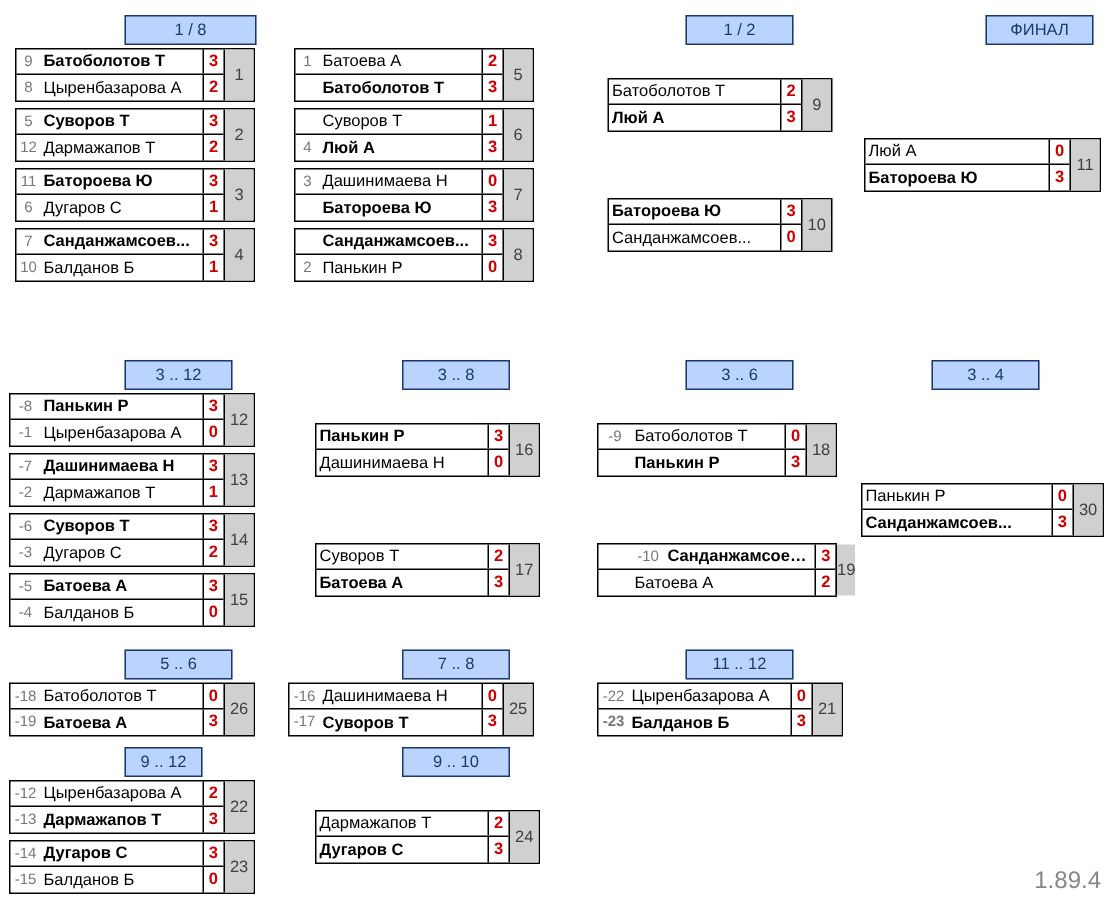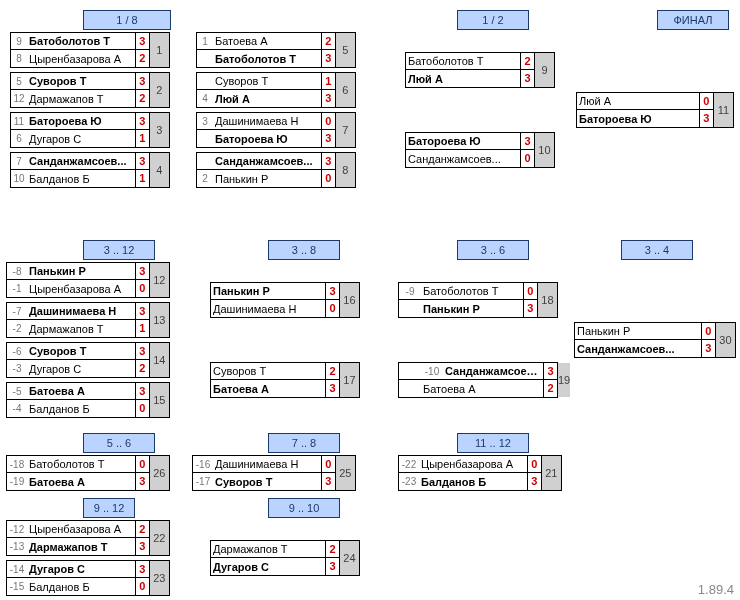--- a/index.html
+++ b/index.html
@@ -71,21 +71,21 @@
     background:#d0d0d0;
     border-left:1px solid #000;
     display:flex;
     align-items:center;
     justify-content:center;
     font-size:11px;
     color:#404040;
   }
   .version{
     position:absolute;
-    font-size:13px;
+    font-size:16px;
     color:#888;
   }
 </style>
 </head>
 <body>
 
 <div id="root">
     <div class="stage-label" style="left: 83px; top: 10px; width: 88px;">1 / 8</div>
     <div class="stage-label" style="left: 268px; top: 10px; width: 72px; margin-top: 23px;">1 / 4</div>
     <div class="stage-label" style="left: 457px; top: 10px; width: 72px;">1 / 2</div>
@@ -418,21 +418,21 @@
       <div class="mid">25</div>
     </div>
     <div class="match" style="left: 398px; top: 455px; width: 162px;">
       <div class="rows">
         <div class="row">
           <div class="seed" style="width: 20px;">-22</div>
           <div class="name">Цыренбазарова А</div>
           <div class="score">0</div>
         </div>
         <div class="row">
-          <div class="seed" style="width: 20px;">-23</div>
+          <div class="seed" style="width: 20px; font-weight: bold;">-23</div>
           <div class="name bold">Балданов Б</div>
           <div class="score">3</div>
         </div>
       </div>
       <div class="mid">21</div>
     </div>
     <div class="match" style="left: 6px; top: 520px; width: 162px;">
       <div class="rows">
         <div class="row">
           <div class="seed" style="width: 20px;">-12</div>

